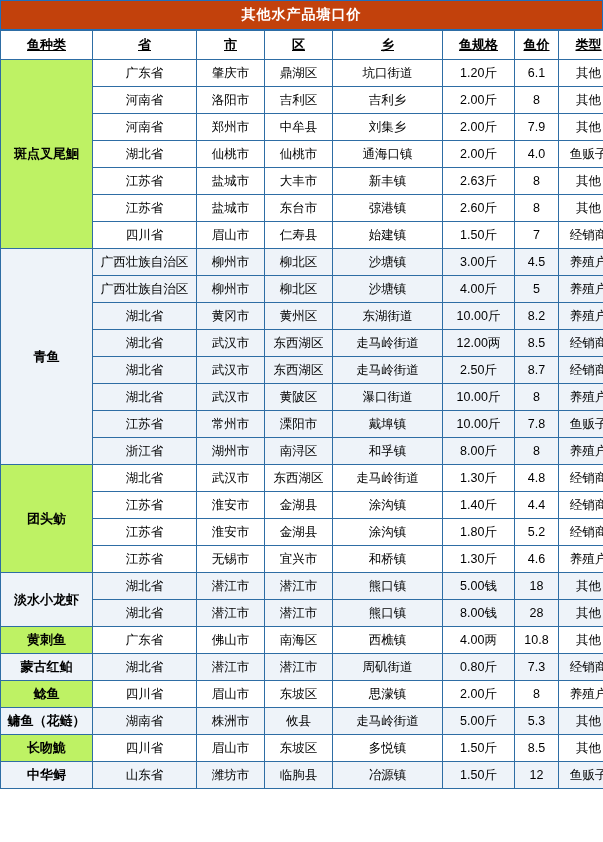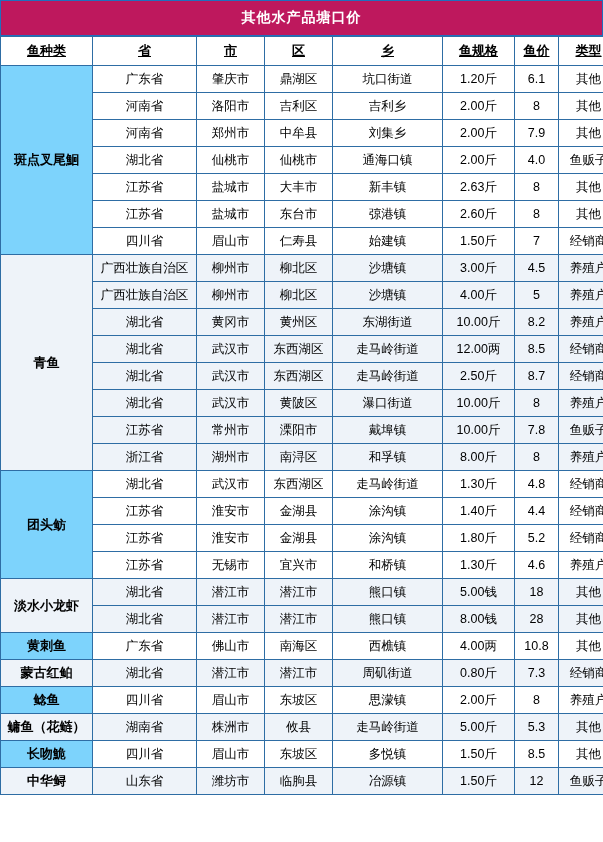--- a/index.html
+++ b/index.html
@@ -13,22 +13,22 @@
     height: 842px;
     overflow: hidden;
   }
   .sheet {
     width: 603px;
     height: 842px;
     box-sizing: border-box;
     background: #ffffff;
   }
   .title-bar {
-    height: 36px;
-    background: #be185d;
+    height: 30px;
+    background: #c2410c;
     color: #ffffff;
     font-size: 14px;
     font-weight: bold;
     display: flex;
     align-items: center;
     justify-content: center;
     letter-spacing: 1px;
     border: 1px solid #1f6fbd;
     box-sizing: border-box;
   }
@@ -52,21 +52,21 @@
     font-weight: bold;
     background: #ffffff;
     height: 28px;
     line-height: 28px;
     font-size: 13px;
     text-decoration: underline;
   }
   td.species {
     font-weight: bold;
     font-size: 13px;
-    background: #7dd3fc;
+    background: #bef264;
   }
   tbody tr.alt td {
     background: #eef3f9;
   }
   .col-species { width: 92px; }
   .col-prov { width: 104px; }
   .col-city { width: 68px; }
   .col-dist { width: 68px; }
   .col-town { width: 110px; }
   .col-spec { width: 72px; }

